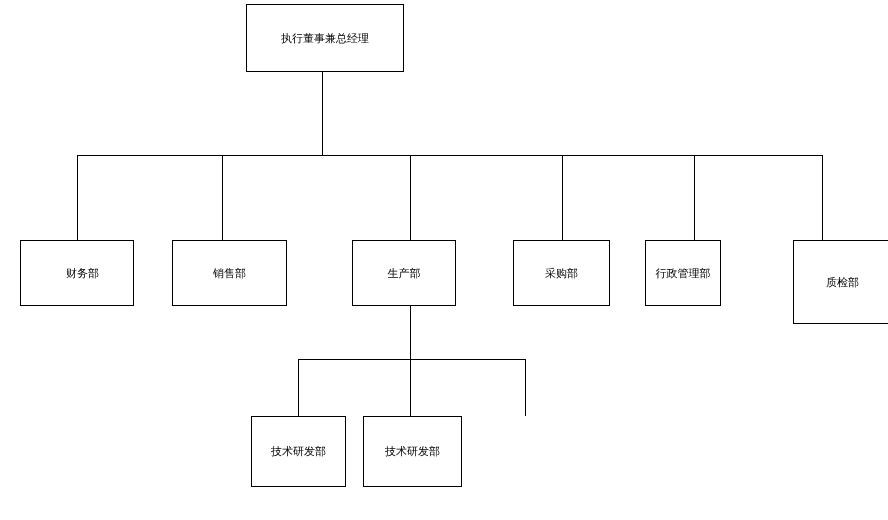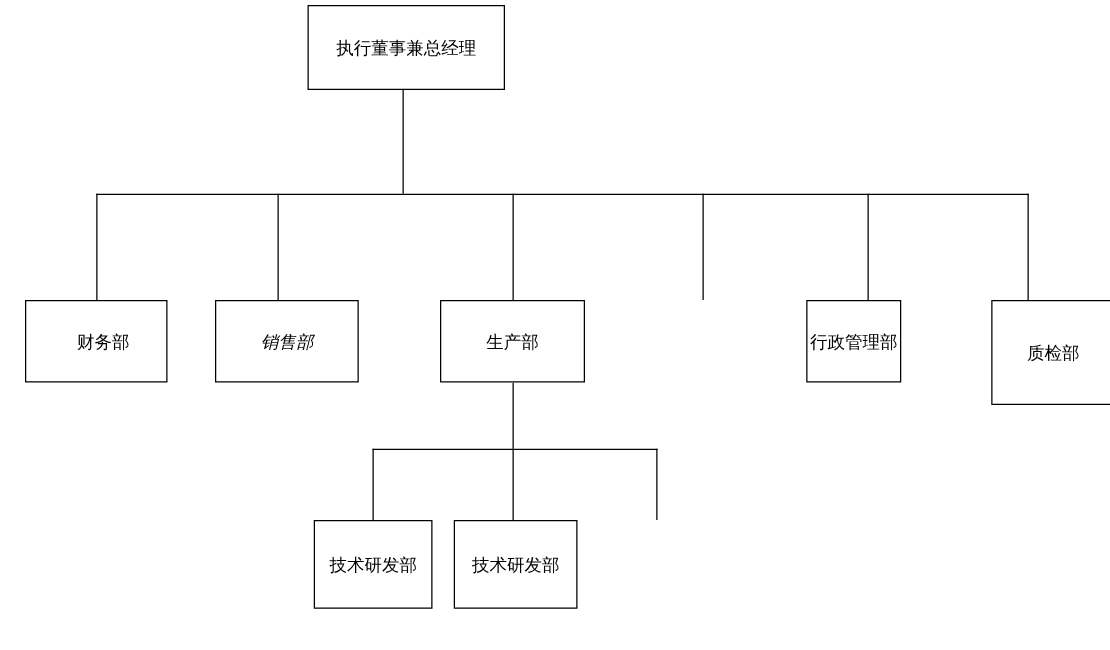--- a/index.html
+++ b/index.html
@@ -10,38 +10,38 @@
     background:#ffffff;
     font-family:"Liberation Sans", sans-serif;
     overflow:hidden;
   }
   .node {
     position:absolute;
     box-sizing:border-box;
     border:1px solid #000000;
     background:#ffffff;
     color:#000000;
-    font-size:14px;
+    font-size:11px;
     line-height:1;
     display:flex;
     align-items:center;
     justify-content:center;
     white-space:nowrap;
   }
   .hline, .vline { position:absolute; background:#000000; }
   .hline { height:1px; }
   .vline { width:1px; }
 
   
   .n-root { left:246px; top:4px;  width:158px; height:68px; }
 
   
   .n-d0 { left:20px;  top:240px; width:114px; height:66px;padding-left:11px; }
-  .n-d1 { left:172px; top:240px; width:115px; height:66px;font-style:italic; }
-  .n-d2 { left:352px; top:240px; width:116px; height:66px; }
+  .n-d1 { left:172px; top:240px; width:115px; height:66px; }
+  .n-d2 { left:352px; top:240px; width:104px; height:66px; }
   .n-d3 { left:513px; top:240px; width:97px;  height:66px; }
   .n-d4 { left:645px; top:240px; width:76px;  height:66px; }
   .n-d5 { left:773px; top:240px; width:99px;  height:84px;margin-left:20px; }
 
   
   .n-c0 { left:251px; top:416px; width:95px;  height:71px; }
   .n-c1 { left:363px; top:416px; width:99px;  height:71px; }
   .n-c2 { left:477px; top:416px; width:97px;  height:71px; }
 
   
@@ -79,19 +79,20 @@
   <div class="hline l-bus2"></div>
   <div class="vline l-cdrop0"></div>
   <div class="vline l-cdrop1"></div>
   <div class="vline l-cdrop2"></div>
 
   <div class="node n-root">执行董事兼总经理</div>
 
   <div class="node n-d0">财务部</div>
   <div class="node n-d1">销售部</div>
   <div class="node n-d2">生产部</div>
+  <div class="node n-d3">采购部</div>
   <div class="node n-d4">行政管理部</div>
   <div class="node n-d5">质检部</div>
 
   <div class="node n-c0">技术研发部</div>
   <div class="node n-c1">技术研发部</div>
 
 </div>
 
 </body></html>

